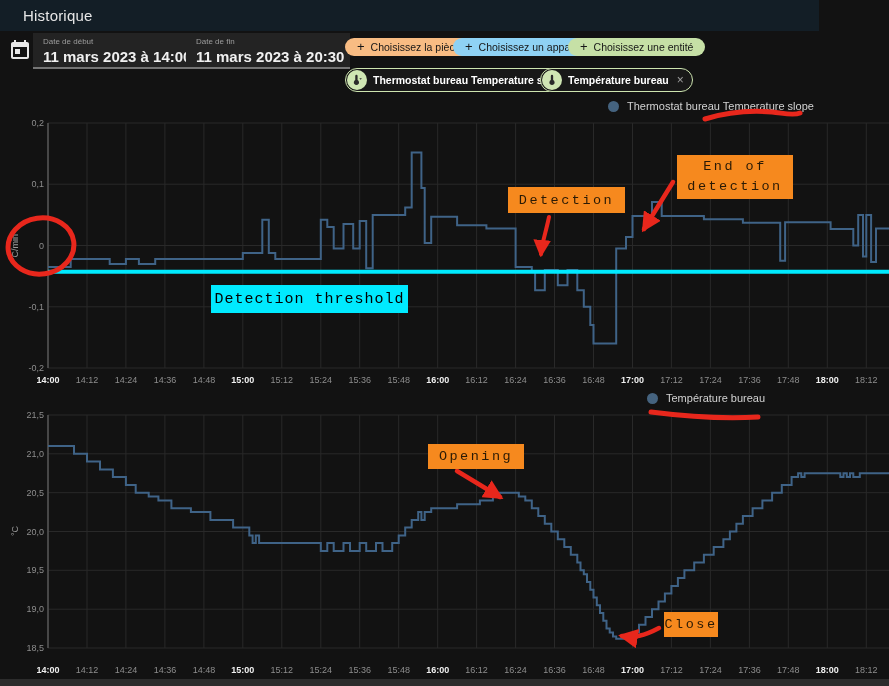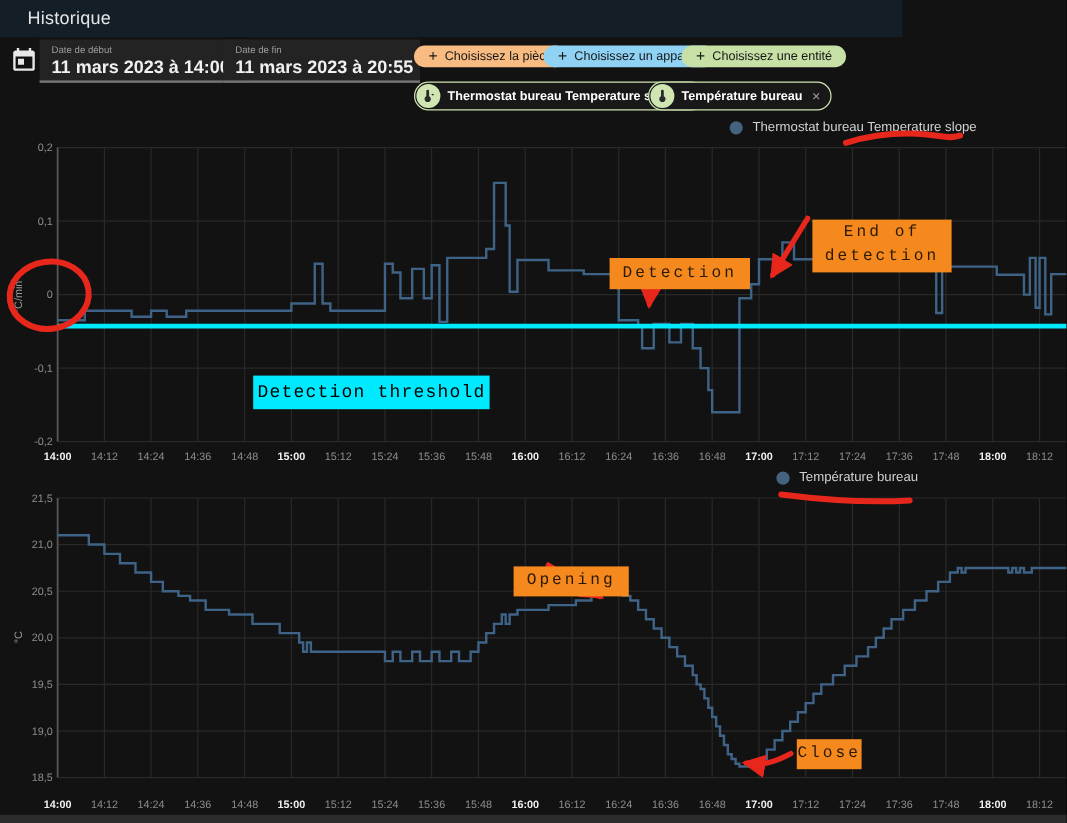--- a/index.html
+++ b/index.html
@@ -1,19 +1,19 @@
 <!DOCTYPE html>
 <html><head>
 <meta charset="utf-8">
 <style>
   html,body{margin:0;padding:0;background:#000;}
   .page{position:relative;width:889px;height:686px;background:#121212;overflow:hidden;
         font-family:"Liberation Sans",sans-serif;}
   
-  .appbar{position:absolute;left:0;top:0;width:752px;height:31px;background:#131e26;}
+  .appbar{position:absolute;left:0;top:0;width:819px;height:31px;background:#131e26;}
   .appbar .title{position:absolute;left:23px;top:7px;font-size:15px;color:#e6e6e6;font-weight:500;letter-spacing:.2px;}
   
   .calbtn{position:absolute;left:8px;top:38px;width:24px;height:24px;}
   .datefield{position:absolute;top:33px;height:34px;background:#232323;border-bottom:2px solid #757575;}
   .datefield .dlabel{position:absolute;left:10px;top:4px;font-size:8px;color:#9d9d9d;}
   .datefield .dvalue{position:absolute;left:10px;top:15px;font-size:15px;color:#f0f0f0;font-weight:700;}
   .f1{left:33px;width:173px;}
   .f2{left:186px;width:164px;text-decoration:underline;}
   .pill{position:absolute;top:38px;height:18px;border:none;border-radius:10px;display:flex;align-items:center;
         gap:6px;padding:0 12px;font-family:"Liberation Sans",sans-serif;font-size:10.5px;font-weight:500;color:#161616;cursor:pointer;}
@@ -35,21 +35,21 @@
   .legend{position:absolute;display:flex;align-items:center;gap:8px;cursor:pointer;}
   .legend .dot{width:11px;height:11px;border-radius:50%;background:#45637f;}
   .legend .ltext{font-size:11px;color:#d2d2d2;}
   .vlabel{position:absolute;writing-mode:vertical-rl;transform:rotate(180deg);
           font-size:9px;color:#9a9a9a;text-align:center;}
   svg text{font-family:"Liberation Sans",sans-serif;font-size:9px;fill:#8d8d8d;}
   svg text.bold{fill:#f0f0f0;font-weight:700;}
   
   .overlay{position:absolute;left:0;top:0;width:889px;height:686px;pointer-events:none;z-index:6;}
   .annbox{position:absolute;z-index:7;display:flex;flex-direction:column;align-items:center;justify-content:center;
-          font-family:"Liberation Mono","DejaVu Sans Mono",monospace;pointer-events:none;margin-top:28px;}
+          font-family:"Liberation Mono","DejaVu Sans Mono",monospace;pointer-events:none;}
   .orange{color:#2a1a05;font-size:13.5px;letter-spacing:2.5px;font-weight:500;}
   .cyanbox{color:#000;font-size:15px;letter-spacing:1px;font-weight:500;}
   .botedge{position:absolute;left:0;top:679px;width:889px;height:7px;background:#2c2c2c;}
 </style>
 </head>
 <body>
 
 <div class="page">
 
   <div class="appbar">
@@ -61,21 +61,21 @@
       <path fill="#e8e8e8" d="M19 4h-1V2h-2v2H8V2H6v2H5c-1.1 0-2 .9-2 2v13c0 1.1.9 2 2 2h14c1.1 0 2-.9 2-2V6c0-1.1-.9-2-2-2zm0 15H5V9h14v10zM7 11h5v5H7z"></path>
     </svg>
   </div>
 
   <div class="datefield f1">
     <div class="dlabel">Date de début</div>
     <div class="dvalue">11 mars 2023 à 14:00</div>
   </div>
   <div class="datefield f2">
     <div class="dlabel">Date de fin</div>
-    <div class="dvalue">11 mars 2023 à 20:55</div>
+    <div class="dvalue">11 mars 2023 à 20:30</div>
   </div>
 
   <button class="pill p1" style="background: rgb(248, 188, 131);">
     <span class="plus">+</span>
     <span>Choisissez la pièce</span>
   </button>
   <button class="pill p2" style="background: rgb(143, 210, 244);">
     <span class="plus">+</span>
     <span>Choisissez un appareil</span>
   </button>
@@ -256,16 +256,16 @@
     <path class="red-stroke" d="M659,628 C644,636 634,638 622,636" fill="none" stroke-width="4.5" stroke-linecap="round" marker-end="url(#arrowhead)" stroke="#e8271c"></path>
   </svg>
 
   <div class="annbox cyanbox" id="cyan-box" style="left: 211px; top: 285px; width: 197px; height: 28px; background: rgb(0, 234, 255);">Detection threshold</div>
   <div class="annbox orange" style="left: 508px; top: 187px; width: 117px; height: 26px; background: rgb(246, 137, 30);">Detection</div>
   <div class="annbox orange" style="left: 677px; top: 155px; width: 116px; height: 44px; line-height: 20px; background: rgb(246, 137, 30);">
     <span>End of</span>
     <span>detection</span>
   </div>
   <div class="annbox orange" style="left: 428px; top: 444px; width: 96px; height: 25px; background: rgb(246, 137, 30);">Opening</div>
-  <div class="annbox orange" style="left: 664px; top: 588px; width: 54px; height: 25px; background: rgb(246, 137, 30);">Close</div>
+  <div class="annbox orange" style="left: 664px; top: 612px; width: 54px; height: 25px; background: rgb(246, 137, 30);">Close</div>
 
   <div class="botedge"></div>
 </div>
 
 </body></html>

